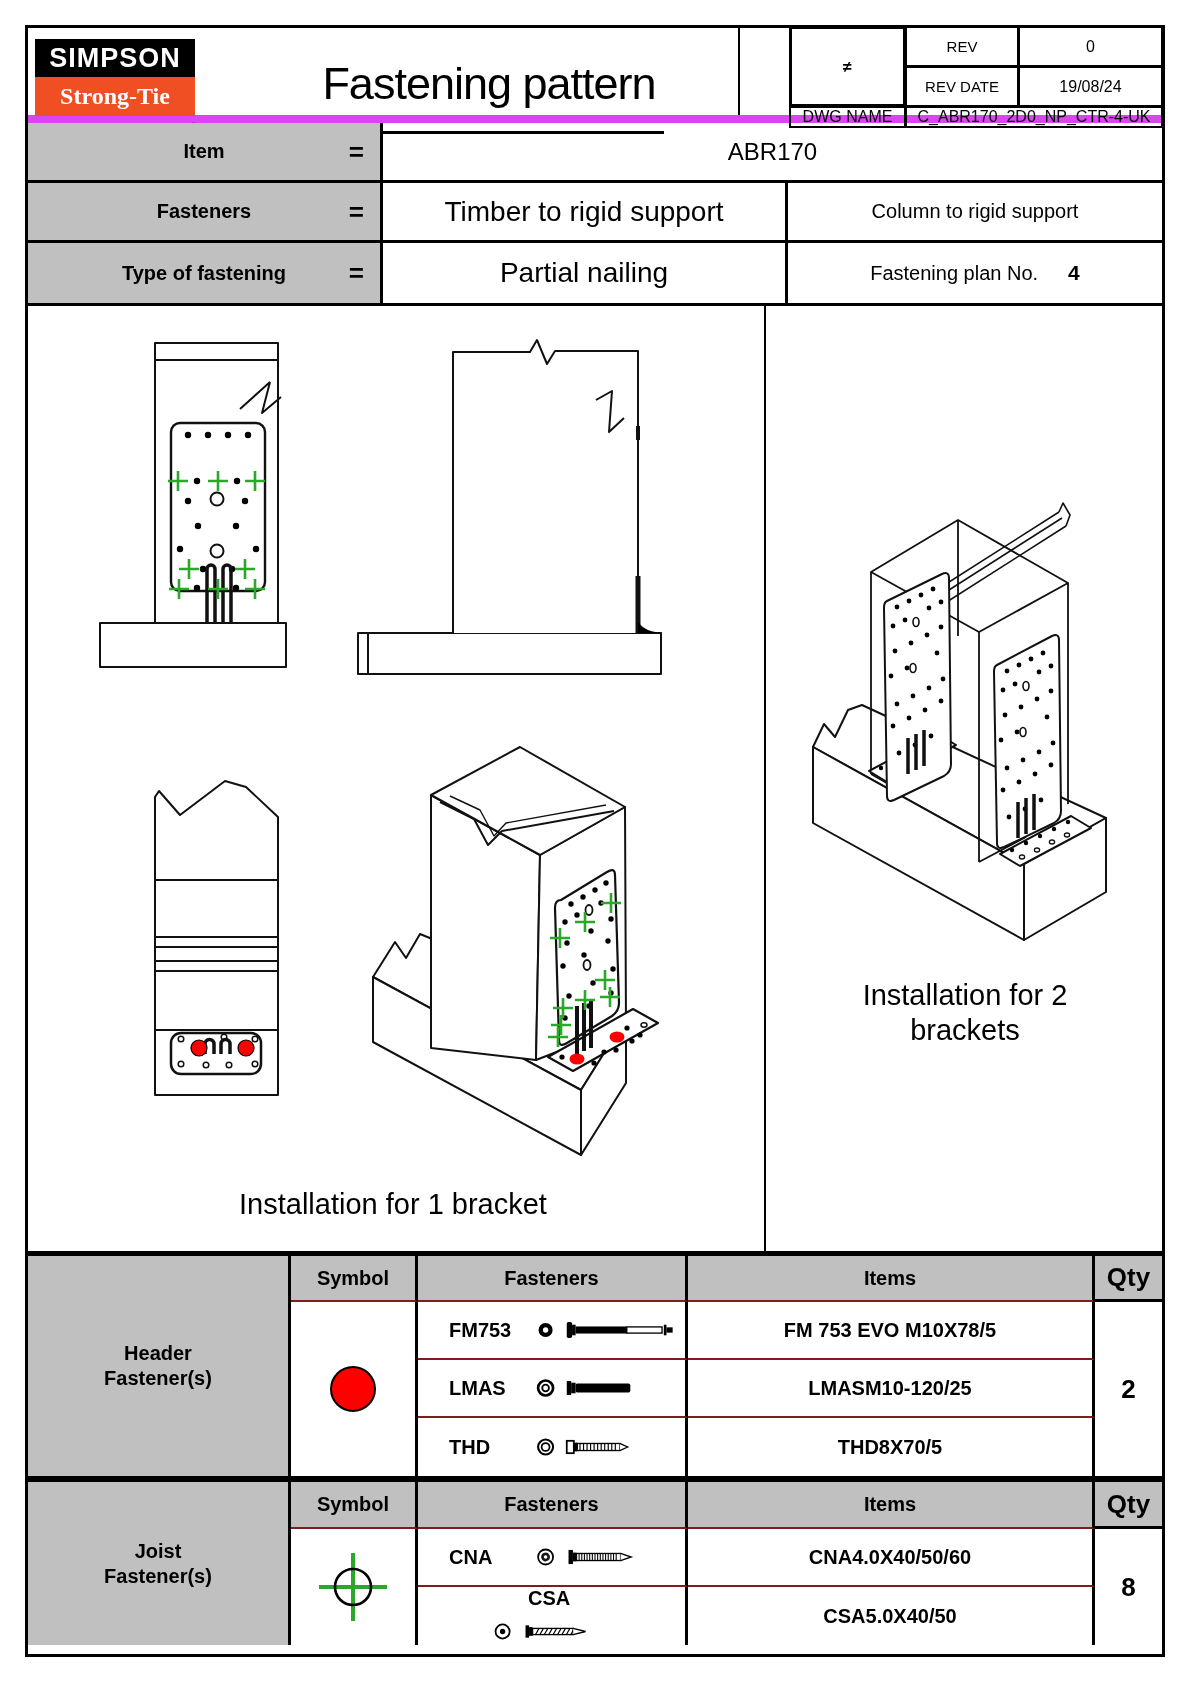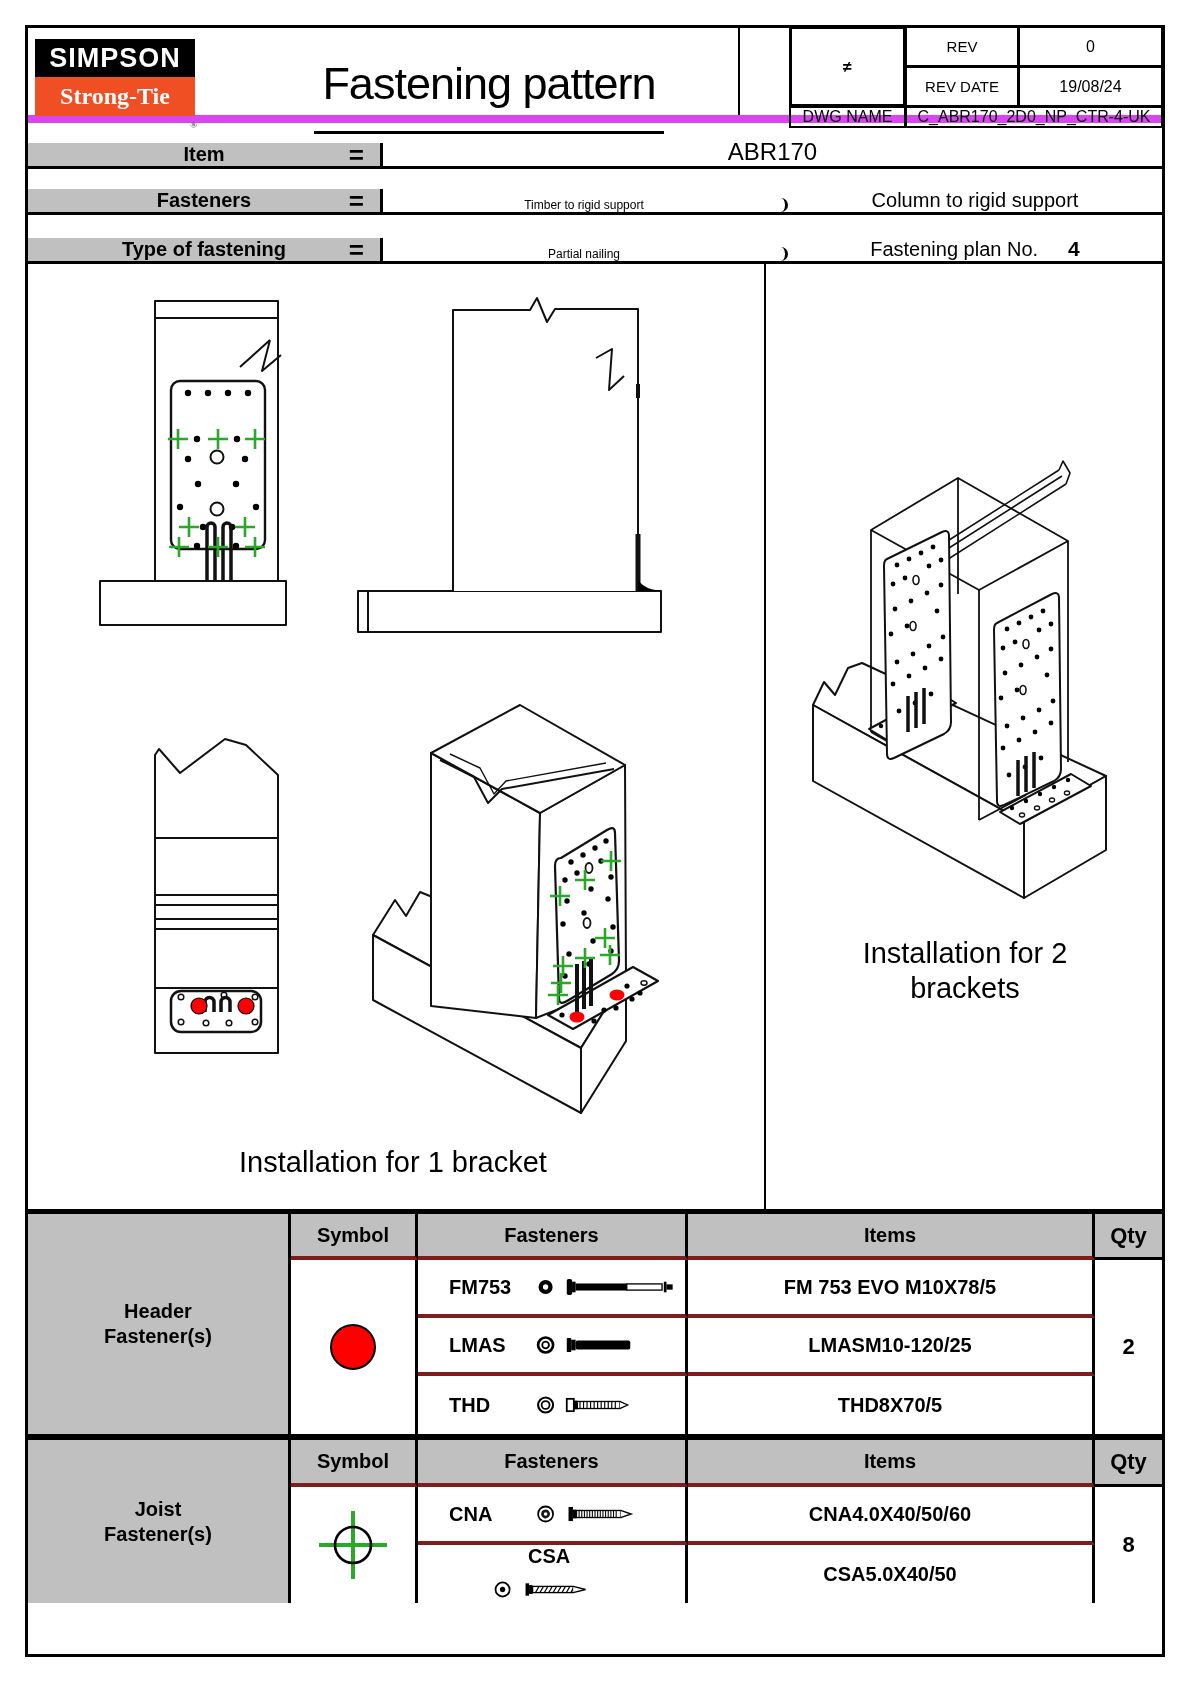--- a/index.html
+++ b/index.html
@@ -24,59 +24,59 @@
     grid-template-columns:116px 113px 1fr; grid-template-rows:40px 40px 1fr; }
   .rev-tbl > div { border:2px solid #000; margin:-1px 0 0 -1px; display:flex;
     align-items:center; justify-content:center; font-size:16px; }
   .neq-cell { grid-row:1/3; grid-column:1; border-width:3px !important; font-size:64px; font-weight:bold; }
   .dwg-label { grid-row:3; grid-column:1; font-size:15px; }
   .dwg-value { grid-row:3; grid-column:2/4; font-size:15px; }
   .rev-lab { font-size:15px !important; }
 
   
   .info { border-bottom:3px solid #000; }
-  .info-row { position:relative; height:46px; border-bottom:3px solid #000; display:flex;align-items:flex-end; }
+  .info-row { position:relative; height:60px; border-bottom:3px solid #000; display:flex; }
   .info-row:last-child { border-bottom:none; }
   .i-label { width:355px; background:#c0c0c0; border-right:3px solid #000; position:relative;
     display:flex; align-items:center; justify-content:center; font-weight:bold; font-size:20px; }
   .i-eq { position:absolute; right:16px; top:50%; transform:translateY(-50%);
     font-weight:bold; font-size:26px; }
   .i-val { flex:1; display:flex; align-items:center; justify-content:center; font-size:24px; }
   .i-val-l { width:405px; border-right:3px solid #000; display:flex; align-items:center;
-    justify-content:center; font-size:12px;border-radius:8px; }
+    justify-content:center; font-size:28px; }
   .i-val-r { flex:1; display:flex; align-items:center; justify-content:center; gap:30px; font-size:20px; }
   .i-num { font-weight:bold; font-size:21px; }
 
   
   .draw { position:relative; height:948px; border-bottom:3px solid #000; display:flex; }
   .draw-left { position:relative; width:738px; border-right:2px solid #000; }
   .draw-right { position:relative; flex:1; }
   .cap { position:absolute; text-align:center; font-size:29px; }
   .cap1 { left:125px; top:882px; width:480px; }
   .cap2 { left:68px; top:672px; width:262px; line-height:1.2; }
   svg { display:block; }
 
   
   .ft { display:grid; grid-template-columns:263px 127px 270px 407px 67px; }
   .ft1 { grid-template-rows:46px 58px 58px 58px; border-top:2px solid #000; }
   .ft2 { grid-template-rows:47px 58px 58px; }
   .tsep { height:3px; background:#fff; border-top:3px solid #000; border-bottom:3px solid #000; }
-  .ft > div { border-right:3px solid #000; border-bottom:4px solid #7f1d1d; }
+  .ft > div { border-right:3px solid #000; border-bottom:2px solid #7f1d1d; }
   .c-label { grid-column:1; background:#c0c0c0; display:flex; align-items:center;
     justify-content:center; text-align:center; font-weight:bold; font-size:20px; border-bottom:none !important; }
   .ft1 .c-label { grid-row:1/5; } .ft2 .c-label { grid-row:1/4; }
   .c-label span { width:130px; line-height:1.25; }
   .c-h { background:#c0c0c0; display:flex; align-items:center; justify-content:center;
     font-weight:bold; font-size:20px; grid-row:1; }
   .c-sym { display:flex; align-items:center; justify-content:center; border-bottom:none !important; }
   .ft1 .c-sym { grid-row:2/5; } .ft2 .c-sym { grid-row:2/4; }
   .c-f { display:flex; align-items:center; padding-left:31px; gap:8px; }
   .c-f .code { font-weight:bold; font-size:20px; width:78px; }
   .c-i { display:flex; align-items:center; justify-content:center; font-weight:bold; font-size:20px; }
-  .c-q { display:flex; align-items:center; justify-content:center; font-weight:bold; font-size:22px;
+  .c-q { display:flex; align-items:center; justify-content:center; font-weight:bold; font-size:26px;
     border-right:none !important; border-bottom:none !important; }
   .ft1 .c-q { grid-row:2/5; } .ft2 .c-q { grid-row:2/4; }
   .last-row { border-bottom:none !important; }
   .red-dot { width:46px; height:46px; border-radius:50%; background:#fe0000; border:2px solid #000; }
 </style>
 </head>
 <body>
 
 <div class="sheet">
 

